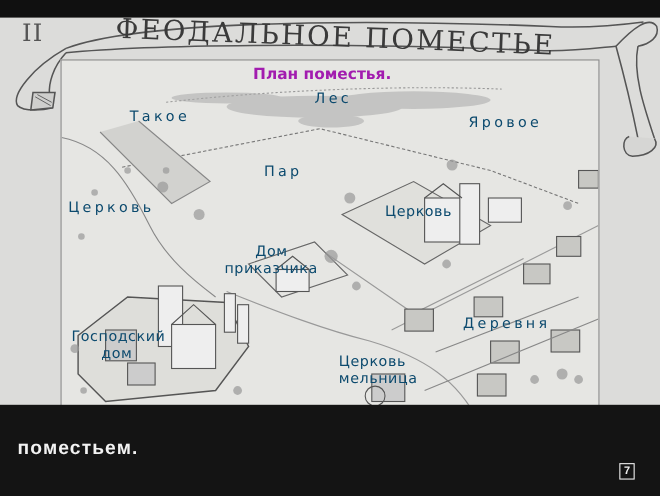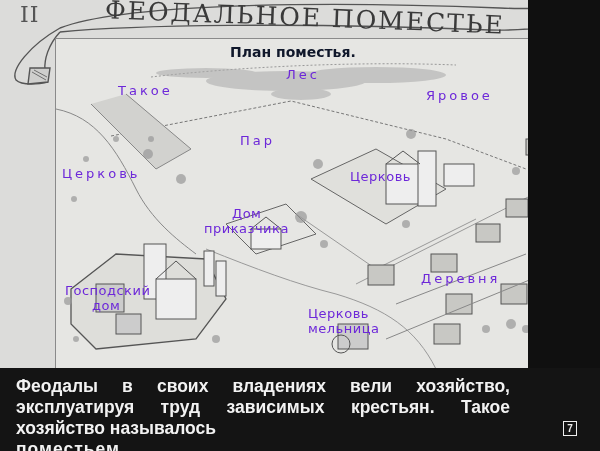--- a/index.html
+++ b/index.html
@@ -1,26 +1,26 @@
 <!DOCTYPE html>
 <html><head>
 <meta charset="utf-8">
 <style>
   html,body{margin:0;padding:0;}
   body{width:600px;height:451px;overflow:hidden;background:#101010;position:relative;font-family:"DejaVu Sans",sans-serif;}
-  .slide{position:absolute;left:0;top:0;width:528px;height:368px;background:#dcdcda;overflow:hidden;}
+  .slide{position:absolute;left:0;top:16px;width:600px;height:368px;background:#dcdcda;overflow:hidden;}
   .slide-num{position:absolute;left:20px;top:2px;font-family:"DejaVu Serif",serif;font-size:22px;color:#555;letter-spacing:1px;}
   .ribbon{position:absolute;left:0;top:0;width:600px;height:140px;}
   .title{position:absolute;left:105px;top:3px;width:400px;text-align:center;font-family:"DejaVu Serif",serif;font-size:25px;letter-spacing:2px;color:#3a3a3a;transform:rotate(2.2deg);transform-origin:center;}
   .map{position:absolute;left:55px;top:38px;width:488px;height:330px;border:1px solid #8a8a8a;background:#e6e6e3;overflow:hidden;}
   .map svg{position:absolute;left:0;top:0;}
-  .lbl{position:absolute;font-family:"DejaVu Sans",sans-serif;color:#6d28d9;white-space:nowrap;line-height:1;}
+  .lbl{position:absolute;font-family:"DejaVu Sans",sans-serif;color:#0c4a6e;white-space:nowrap;line-height:1;}
   .spaced{letter-spacing:3px;font-size:13px;}
   .plain{font-size:13px;letter-spacing:0.5px;margin-top:20px;}
-  .map-title{font-size:14px;font-weight:bold;color:#0f172a;}
+  .map-title{font-size:14px;font-weight:bold;color:#a21caf;}
   .caption{position:absolute;left:0;top:368px;width:600px;height:83px;background:#141414;}
   .caption-text{position:absolute;left:16px;top:8px;width:494px;font-family:"Liberation Sans",sans-serif;font-weight:bold;font-size:17.5px;line-height:21px;color:#f2f2f2;text-align:justify;}
   .caption-text .bold{font-weight:900;letter-spacing:1px;}
   .frame-badge{position:absolute;left:563px;top:53px;width:12px;height:13px;border:1.5px solid #eee;color:#eee;font-family:"Liberation Sans",sans-serif;font-size:10px;font-weight:bold;text-align:center;line-height:13px;}
 </style>
 </head>
 <body>
 
 <div class="slide">
   <div class="slide-num">II</div>
@@ -135,17 +135,17 @@
     <div class="lbl plain" style="left:148px;top:163px;">приказчика</div>
     <div class="lbl plain" style="left:36px;top:240px;">дом</div>
     <div class="lbl plain" style="left:252px;top:248px;">Церковь</div>
     <div class="lbl plain" style="left:252px;top:263px;">мельница</div>
     <div class="lbl spaced" style="left:365px;top:233px;">Деревня</div>
   </div>
 </div>
 
 <div class="caption">
   <div class="caption-text">
-    <span>Феодалы в своих владениях вели хозяйство, эксплуатируя труд зависимых крестьян. Такое хозяйство называлось</span><br>
+    <br>
     <span class="bold">поместьем.</span>
   </div>
   <div class="frame-badge">7</div>
 </div>
 
 </body></html>

